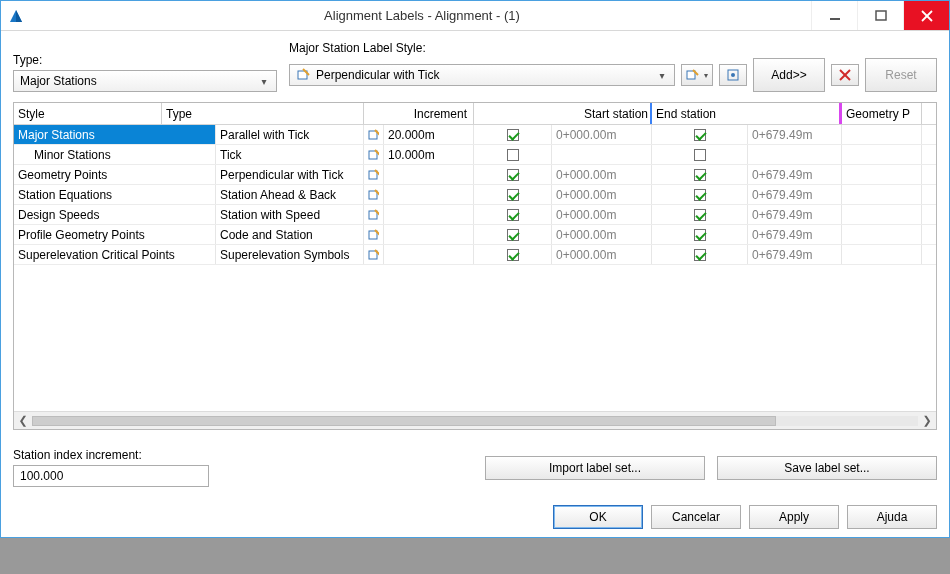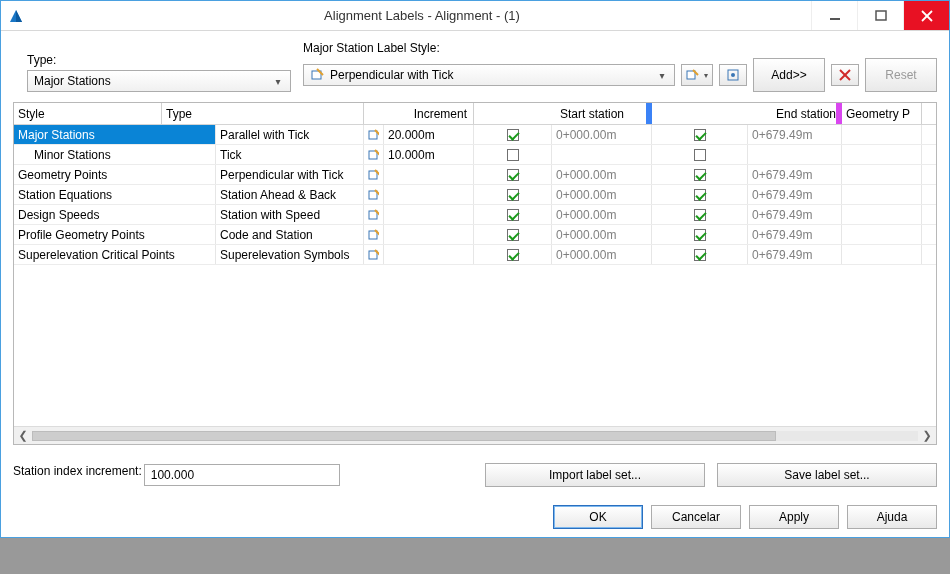--- a/index.html
+++ b/index.html
@@ -52,21 +52,21 @@
   .content {
     flex: 1;
     padding: 10px 12px 8px 12px;
     display: flex;
     flex-direction: column;
     gap: 4px;
   }
 
   .top-row { display:flex; gap:12px; align-items:flex-end; }
   .top-col { display:flex; flex-direction:column; gap:2px; }
-  .top-col.type { width: 264px; margin-left: 14px; }
+  .top-col.type { width: 264px; }
   .top-col.style { flex:1; }
   .label { font-size:12px; color:#000; margin-bottom:1px;}
   .combo {
     height: 22px;
     border: 1px solid #acacac;
     background: linear-gradient(#fff,#f0f0f0);
     display:flex; align-items:center;
     padding: 0 4px 0 6px; position:relative;
   }
   .combo .icon-slot { width:16px; margin-right:4px; display:flex;align-items:center;justify-content:center;}
@@ -105,22 +105,22 @@
     display:flex; align-items:center;
     overflow:hidden; white-space:nowrap;
   }
   .grid-header .cell { color:#000; border-right:1px solid #d0d0d0;}
   .c-type{width:202px;} .c-style{width:148px;} .c-inc-ico{width:20px;justify-content:center;}
   .c-inc{width:90px;} .c-ss-ck{width:78px;justify-content:center;}
   .c-ss{width:100px;color:#808080;} .c-es-ck{width:96px;justify-content:center;}
   .c-es{width:94px;color:#808080;} .c-geo{width:80px;}
   .grid-header .c-type{text-align:left;}
   .grid-header .c-inc-wrap{width:110px;display:flex;align-items:center;justify-content:flex-end;padding-right:6px;border-right:1px solid #d0d0d0;}
-  .grid-header .c-ss-wrap{width:178px;display:flex;align-items:center;justify-content:flex-end;padding-right:22px;border-right:6px solid #3b82f6;}
-  .grid-header .c-es-wrap{width:190px;display:flex;align-items:center;justify-content:flex-end;padding-right:0;border-right:6px solid #d946ef;}
+  .grid-header .c-ss-wrap{width:178px;display:flex;align-items:center;justify-content:flex-end;padding-right:2px;border-right:2px solid #3b82f6;}
+  .grid-header .c-es-wrap{width:190px;display:flex;align-items:center;justify-content:flex-start;padding-right:0;border-right:3px solid #d946ef;}
   .grid-body { flex:1; overflow:hidden; background:#fff;}
   .grid-row { border-bottom:1px solid #ececec;}
   .grid-row.sel .c-type{ background:#0a84d6; color:#fff;}
   .c-type.indent1{ padding-left:20px;}
   .chk { width:12px;height:12px;border:1px solid #707070;background:#fff;display:inline-flex;align-items:center;justify-content:center;}
   .chk.on::after{content:"";width:8px;height:8px;display:block;
     background:
       linear-gradient(45deg,transparent 45%,#1a9a1a 45%,#1a9a1a 55%,transparent 55%),
       linear-gradient(-45deg,transparent 45%,#1a9a1a 45%,#1a9a1a 55%,transparent 55%);
   }
@@ -151,21 +151,21 @@
     height:24px;border:1px solid #acacac;
     background:linear-gradient(#fff,#e9e9e9);
     display:flex;align-items:center;justify-content:center;font-size:12px;
   }
   .bottom-row1 .big-btn{ width:220px;}
   .bottom-row1 .spacer{flex:1;}
   .bottom-row2{ display:flex; justify-content:flex-end; gap:8px; margin-top:10px;}
   .bottom-row2 .big-btn{ width:90px;}
   .bottom-row2 .big-btn.primary{ border:1px solid #2a6fbf; box-shadow:0 0 0 1px #7db8ee inset;}
 
-  .station-label-col{display:flex;flex-direction:row;gap:2px;}
+  .station-label-col{display:flex;flex-direction:column;gap:2px;}
 </style>
 </head>
 <body>
 
 <div class="window">
 
   <div class="titlebar">
     <span class="app-icon">
       <svg width="16" height="16" viewBox="0 0 16 16">
           <polygon points="2,14 8,2 14,14" fill="#1976c5"></polygon>

